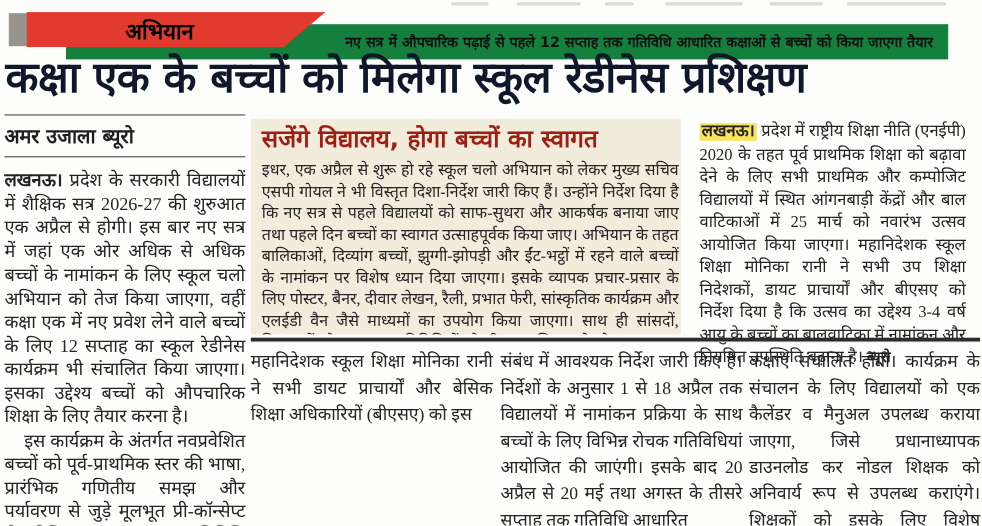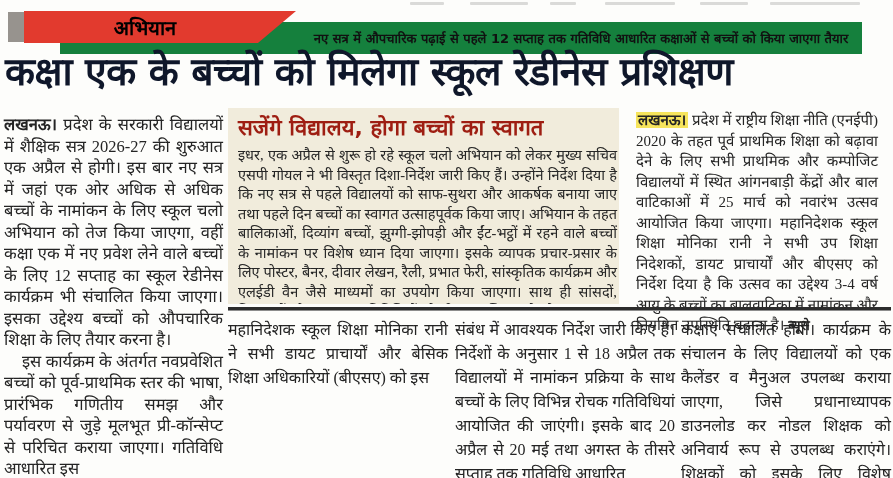--- a/index.html
+++ b/index.html
@@ -121,20 +121,21 @@
     <span>नए सत्र में औपचारिक पढ़ाई से पहले 12 सप्ताह तक गतिविधि आधारित कक्षाओं से बच्चों को किया जाएगा तैयार</span>
   </div>
   <div class="tag-shadow"></div>
   <div class="tag">
     <span>अभियान</span>
   </div>
 
   <h1 class="headline">कक्षा एक के बच्चों को मिलेगा स्कूल रेडीनेस प्रशिक्षण</h1>
 
   <div class="col-left">
+    <div class="byline">अमर उजाला ब्यूरो</div>
     <div class="body">
       <p><span class="dateline">लखनऊ।</span> <span>प्रदेश के सरकारी विद्यालयों में शैक्षिक सत्र 2026-27 की शुरुआत एक अप्रैल से होगी। इस बार नए सत्र में जहां एक ओर अधिक से अधिक बच्चों के नामांकन के लिए स्कूल चलो अभियान को तेज किया जाएगा, वहीं कक्षा एक में नए प्रवेश लेने वाले बच्चों के लिए 12 सप्ताह का स्कूल रेडीनेस कार्यक्रम भी संचालित किया जाएगा। इसका उद्देश्य बच्चों को औपचारिक शिक्षा के लिए तैयार करना है।</span></p>
       <p>इस कार्यक्रम के अंतर्गत नवप्रवेशित बच्चों को पूर्व-प्राथमिक स्तर की भाषा, प्रारंभिक गणितीय समझ और पर्यावरण से जुड़े मूलभूत प्री-कॉन्सेप्ट से परिचित कराया जाएगा। गतिविधि आधारित इस</p>
     </div>
   </div>
 
   <div class="box">
     <h2>सजेंगे विद्यालय, होगा बच्चों का स्वागत</h2>
     <p class="body">इधर, एक अप्रैल से शुरू हो रहे स्कूल चलो अभियान को लेकर मुख्य सचिव एसपी गोयल ने भी विस्तृत दिशा-निर्देश जारी किए हैं। उन्होंने निर्देश दिया है कि नए सत्र से पहले विद्यालयों को साफ-सुथरा और आकर्षक बनाया जाए तथा पहले दिन बच्चों का स्वागत उत्साहपूर्वक किया जाए। अभियान के तहत बालिकाओं, दिव्यांग बच्चों, झुग्गी-झोपड़ी और ईंट-भट्ठों में रहने वाले बच्चों के नामांकन पर विशेष ध्यान दिया जाएगा। इसके व्यापक प्रचार-प्रसार के लिए पोस्टर, बैनर, दीवार लेखन, रैली, प्रभात फेरी, सांस्कृतिक कार्यक्रम और एलईडी वैन जैसे माध्यमों का उपयोग किया जाएगा। साथ ही सांसदों, विधायकों और अन्य जनप्रतिनिधियों को भी इस अभियान से जोड़ा जाएगा।</p>
   </div>

